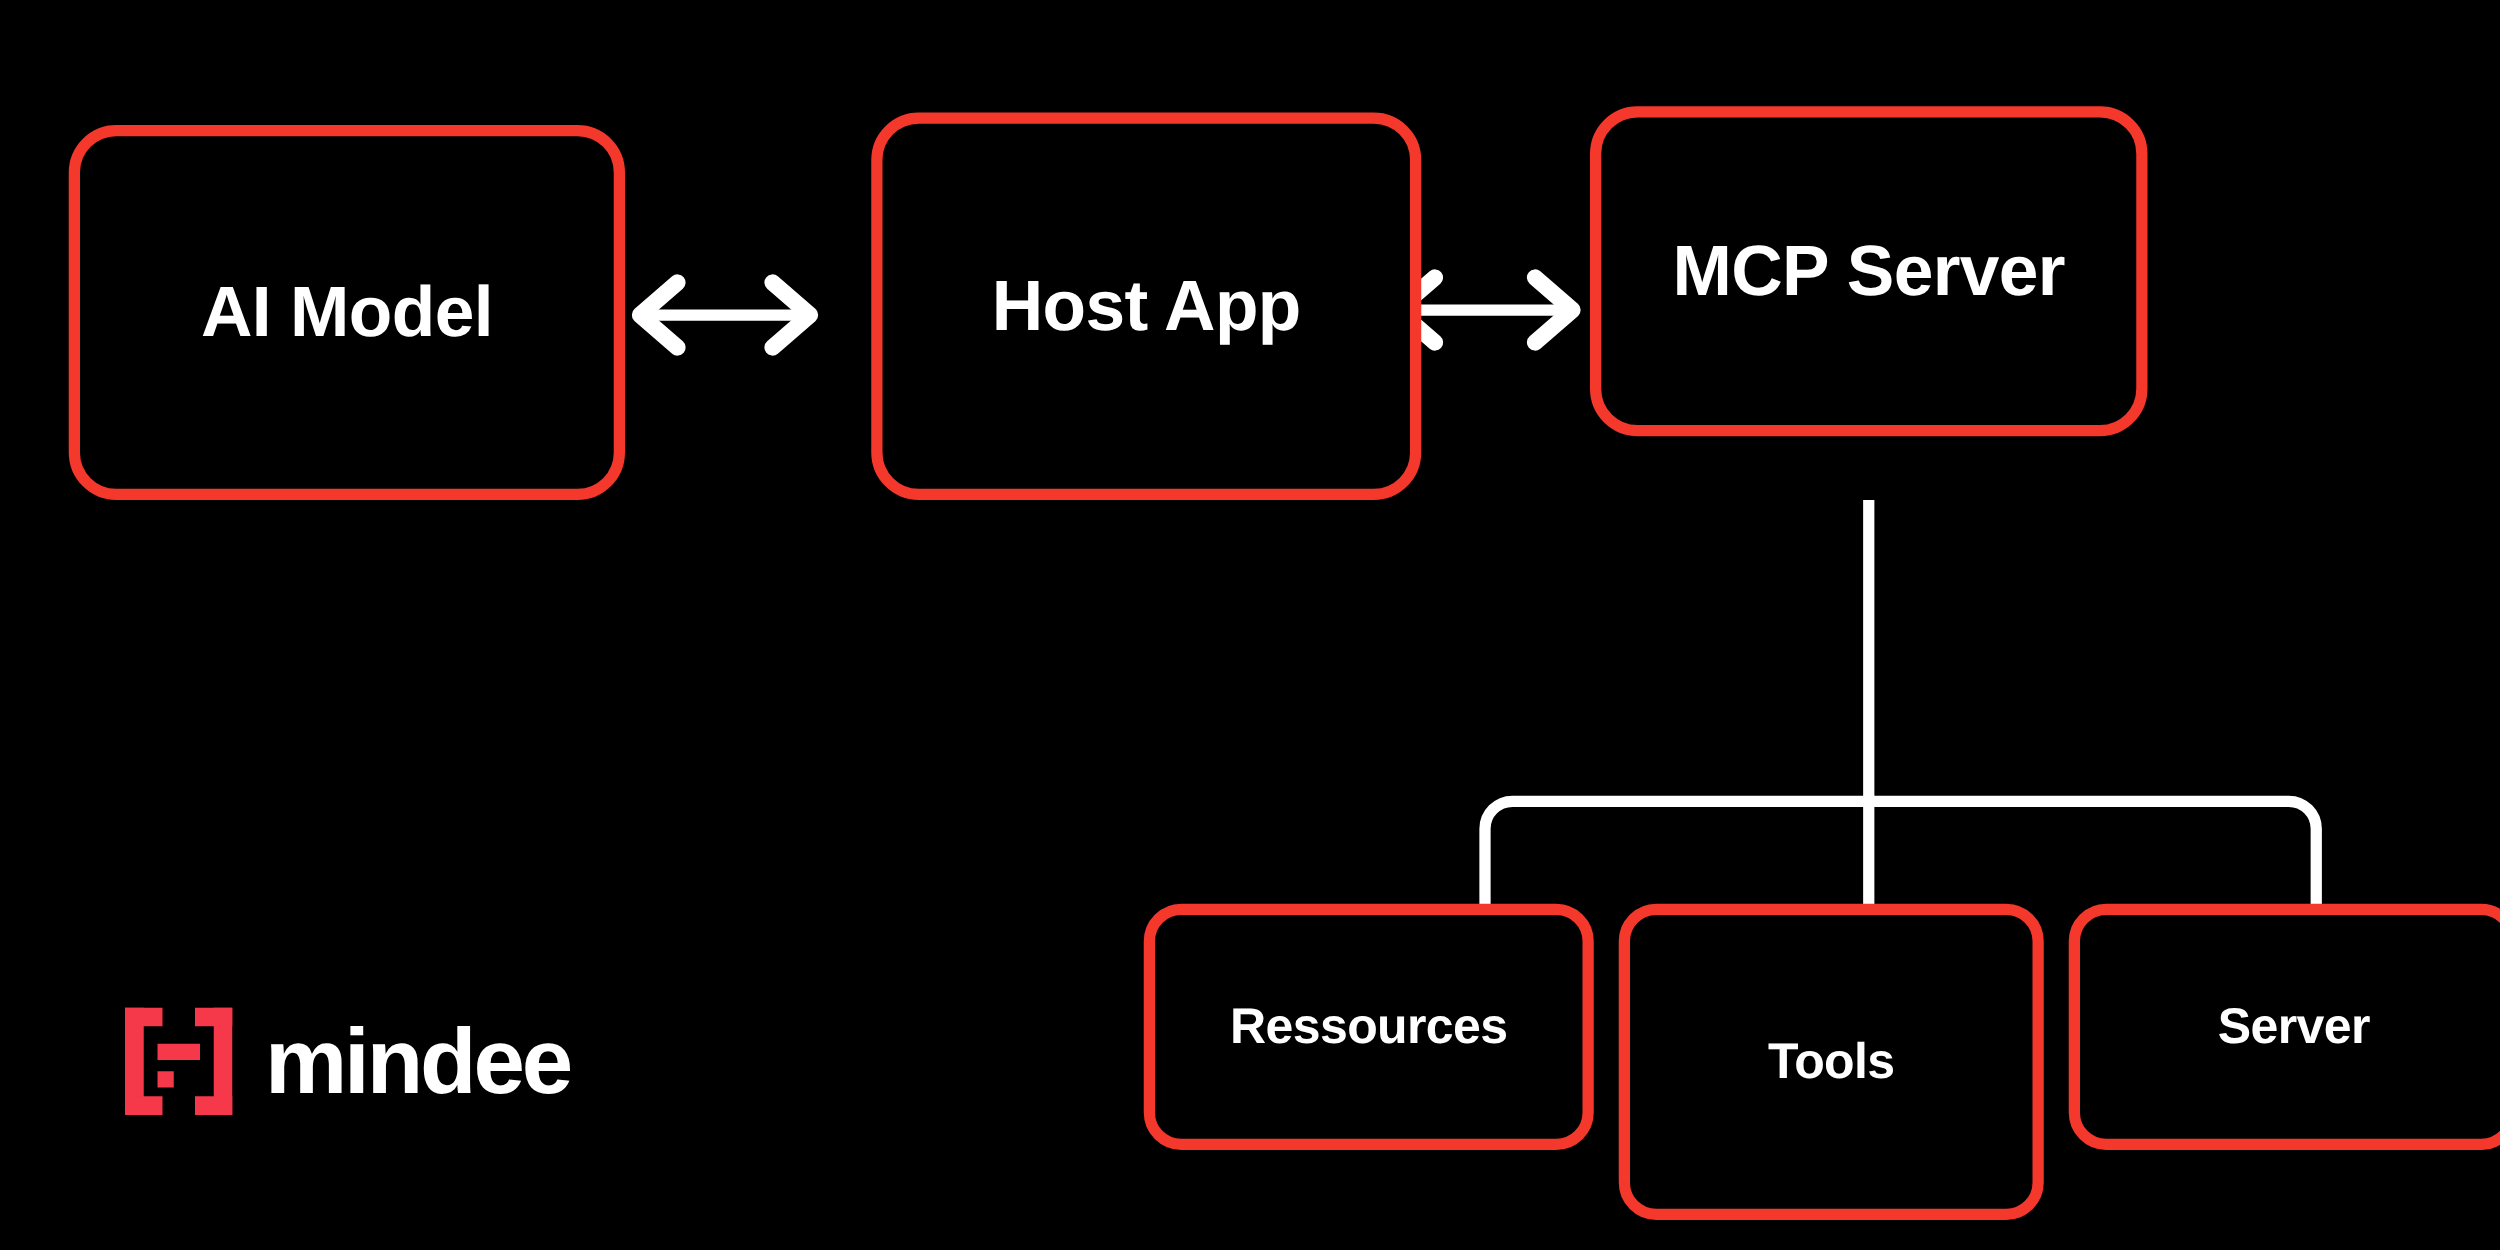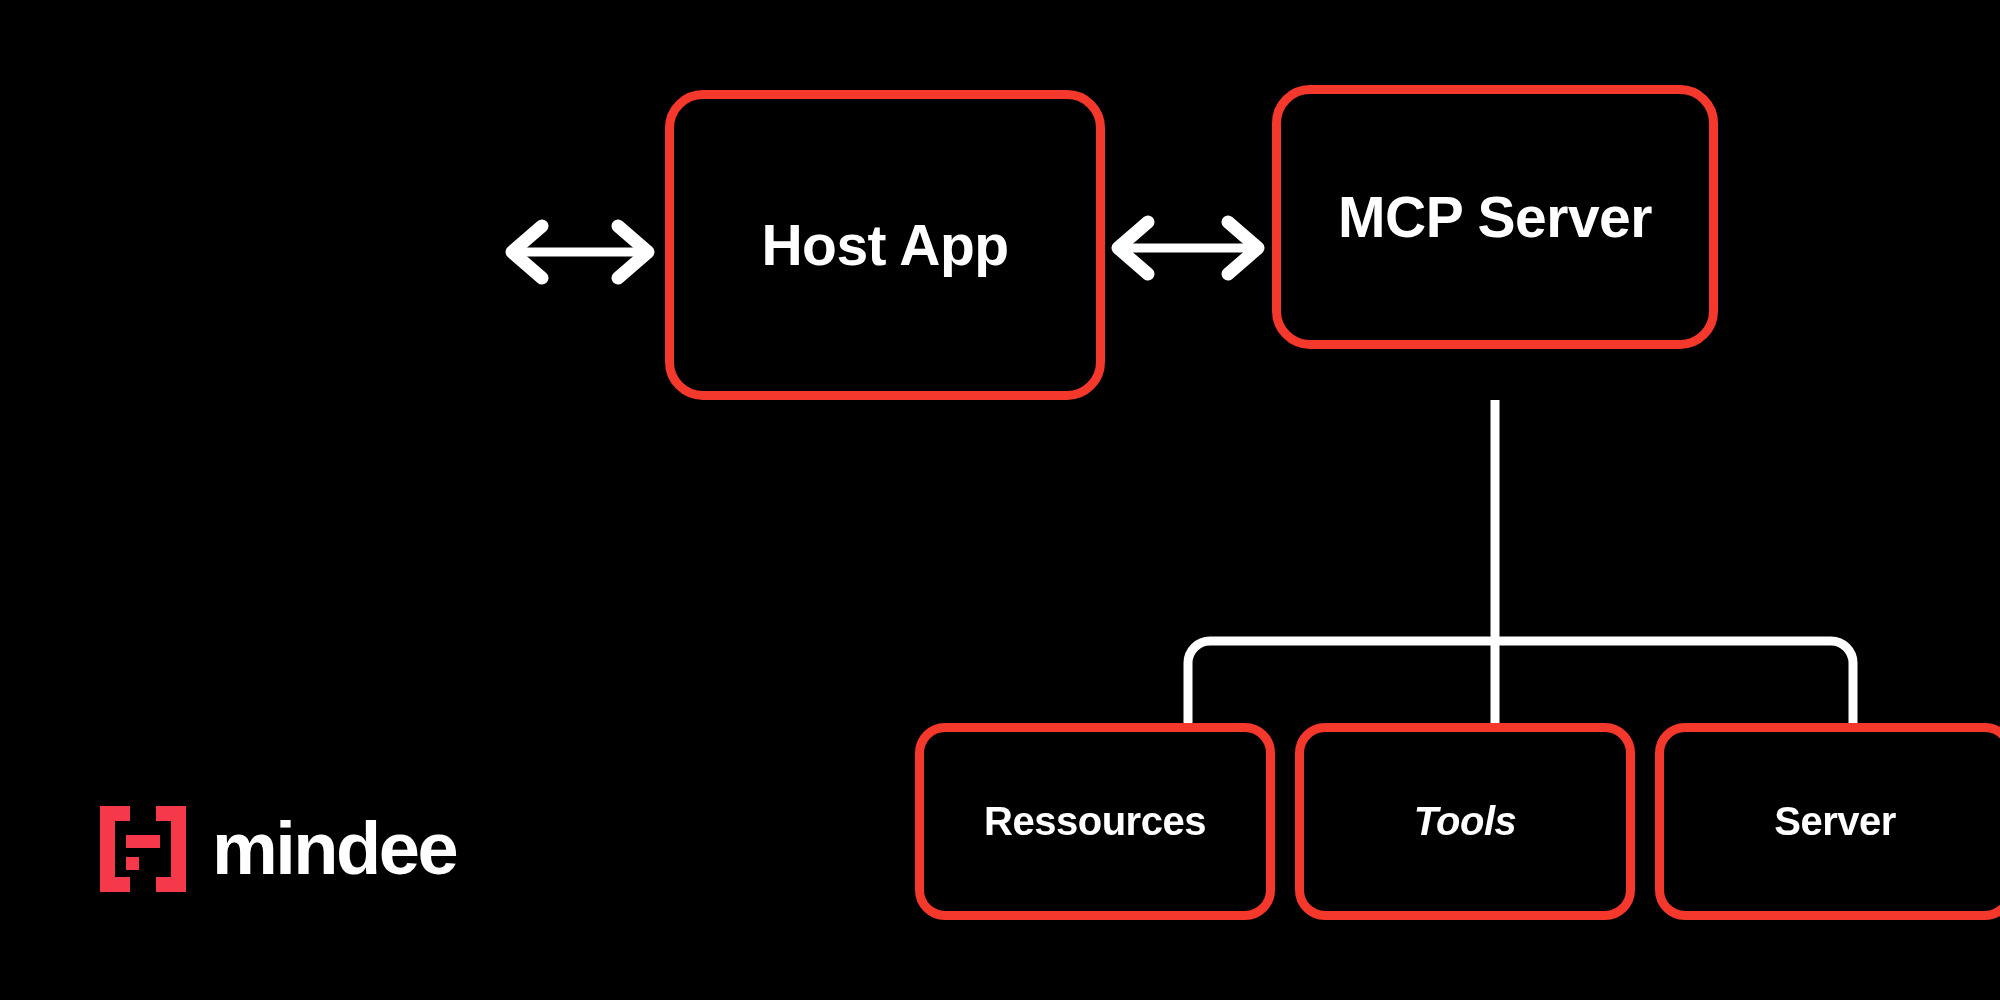--- a/index.html
+++ b/index.html
@@ -51,25 +51,25 @@
     font-size: 57px;
   }
   .node.leaf {
     border-width: 9px;
     border-radius: 30px;
     font-size: 40px;
   }
 
   
   #node-ai-model   { left: 55px;   top: 100px; width: 445px; height: 300px; }
-  #node-host-app   { left: 665px;  top: 90px;  width: 440px; height: 310px; }
+  #node-host-app   { left: 697px;  top: 90px;  width: 440px; height: 310px; }
   #node-mcp-server { left: 1272px; top: 85px;  width: 446px; height: 264px; }
 
   #node-ressources { left: 915px;  top: 723px; width: 360px; height: 197px; }
-  #node-tools      { left: 1295px; top: 723px; width: 340px; height: 197px; font-style: italic; }
+  #node-tools      { left: 1295px; top: 723px; width: 340px; height: 253px; }
   #node-prompts    { left: 1655px; top: 723px; width: 360px; height: 197px; }
 
   
   #logo {
     position: absolute;
     left: 100px;
     top: 806px;
     display: flex;
     align-items: center;
     gap: 26px;
@@ -109,20 +109,23 @@
     <g fill="none" stroke="#FFFFFF" stroke-width="9" stroke-linecap="butt" stroke-linejoin="round">
 
       <line x1="1495" y1="400" x2="1495" y2="725"></line>
 
       <path d="M 1495 641 H 1210 A 22 22 0 0 0 1188 663 V 725"></path>
 
       <path d="M 1495 641 H 1831 A 22 22 0 0 1 1853 663 V 725"></path>
     </g>
   </svg>
 
+  <div class="node primary" id="node-ai-model">
+    <span>AI Model</span>
+  </div>
 
   <div class="node primary" id="node-host-app">
     <span>Host App</span>
   </div>
 
   <div class="node primary" id="node-mcp-server">
     <span>MCP Server</span>
   </div>
 
   <div class="node leaf" id="node-ressources">

